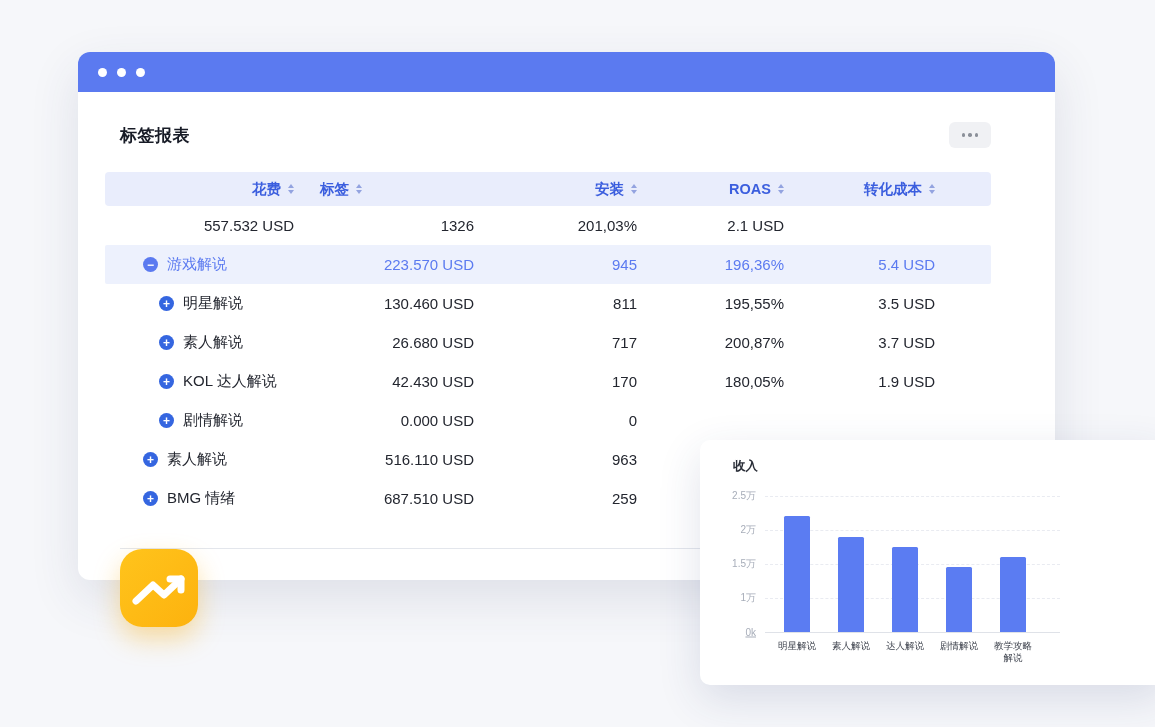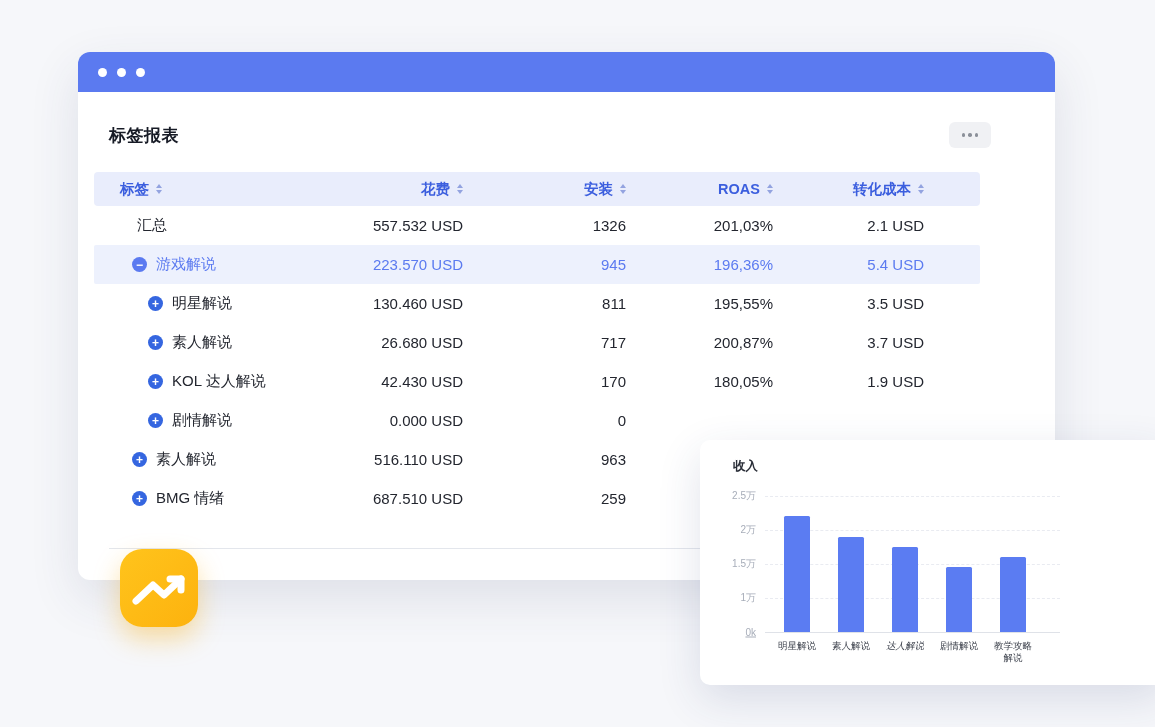--- a/index.html
+++ b/index.html
@@ -7,21 +7,21 @@
   .stage { position:relative; width:1155px; height:727px; background:#f6f7fa; overflow:hidden; }
 
   
   .window { position:absolute; left:78px; top:52px; width:977px; height:528px;
             background:#ffffff; border-radius:12px;
             box-shadow:0 18px 50px rgba(50,60,100,.12); }
   .titlebar { height:40px; background:#5b7af0; border-radius:12px 12px 0 0;
               display:flex; align-items:center; padding-left:20px; gap:10px; }
   .titlebar .dot { width:9px; height:9px; border-radius:50%; background:#ffffff; }
 
-  .content { padding:30px 64px 0 16px; }
+  .content { padding:30px 64px 0 27px; }
   .content-header { display:flex; justify-content:space-between; align-items:center;
                     margin:0 0 24px 15px; }
   .page-title { font-size:17px; font-weight:700; color:#171b26; letter-spacing:.5px; }
   .more-btn { width:42px; height:26px; border:none; border-radius:6px; background:#f0f1f4;
               display:flex; align-items:center; justify-content:center; gap:3px; cursor:pointer; }
   .more-btn span { width:3.5px; height:3.5px; border-radius:50%; background:#8b9099; }
 
   
   .table { width:886px; }
   .thead, .trow { display:grid; grid-template-columns:1fr 180px 163px 147px 151px;
@@ -92,29 +92,29 @@
         <div class="page-title">标签报表</div>
         <button class="more-btn">
           <span></span>
           <span></span>
           <span></span>
         </button>
       </div>
 
       <div class="table">
         <div class="thead" id="thead">
+            <div class="hcell num">
+              <span>花费</span>
+              <span class="sort">
+                <i class="up"></i>
+                <i class="down"></i>
+              </span>
+            </div>
             <div class="hcell first">
               <span>标签</span>
-              <span class="sort">
-                <i class="up"></i>
-                <i class="down"></i>
-              </span>
-            </div>
-            <div class="hcell num">
-              <span>花费</span>
               <span class="sort">
                 <i class="up"></i>
                 <i class="down"></i>
               </span>
             </div>
             <div class="hcell num">
               <span>安装</span>
               <span class="sort">
                 <i class="up"></i>
                 <i class="down"></i>
@@ -130,23 +130,20 @@
             <div class="hcell num">
               <span>转化成本</span>
               <span class="sort">
                 <i class="up"></i>
                 <i class="down"></i>
               </span>
             </div>
           </div>
         <div id="tbody">
             <div class="trow level-0">
-              <div class="cell label-cell">
-                <span class="row-label">汇总</span>
-              </div>
               <div class="cell num">557.532 USD</div>
               <div class="cell num">1326</div>
               <div class="cell num">201,03%</div>
               <div class="cell num">2.1 USD</div>
             </div>
             <div class="trow level-1 highlight">
               <div class="cell label-cell">
                 <span class="row-toggle minus">−</span>
                 <span class="row-label">游戏解说</span>
               </div>
@@ -243,19 +240,19 @@
         <span class="ytick" style="top: 100%; text-decoration: underline;">0k</span>
         <div class="bar" style="left: 19px; height: 85%;"></div>
         <div class="bar" style="left: 73px; height: 70%;"></div>
         <div class="bar" style="left: 127px; height: 62.5%;"></div>
         <div class="bar" style="left: 181px; height: 47.5%;"></div>
         <div class="bar" style="left: 235px; height: 55%;"></div>
       </div>
     <div class="xlabels" id="xlabels">
         <div class="xtick" style="left: 32px;">明星解说</div>
         <div class="xtick" style="left: 86px;">素人解说</div>
-        <div class="xtick" style="left: 140px; font-style: italic;">达人解说</div>
+        <div class="xtick" style="left: 140px;">达人解说</div>
         <div class="xtick" style="left: 194px;">剧情解说</div>
         <div class="xtick" style="left: 248px;">教学攻略解说</div>
       </div>
   </div>
 
 </div>
 
 </body></html>

